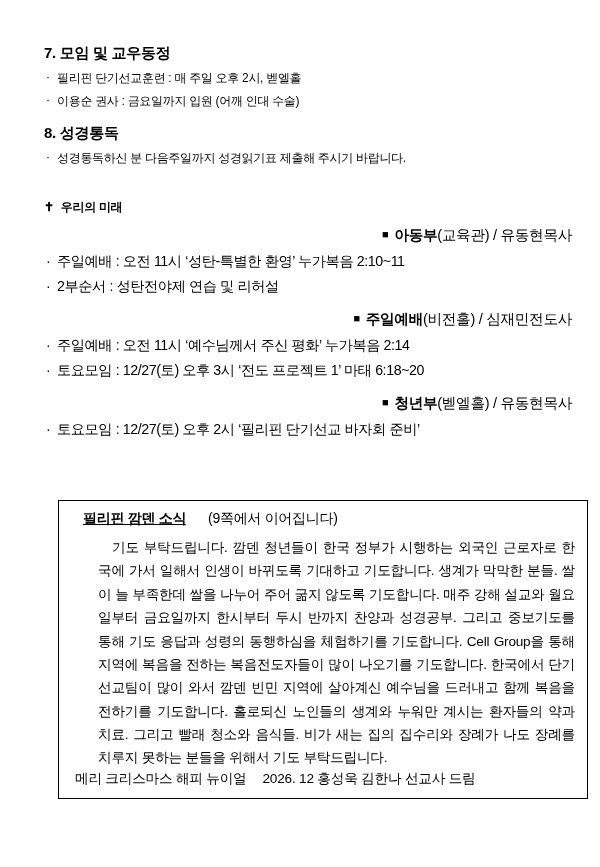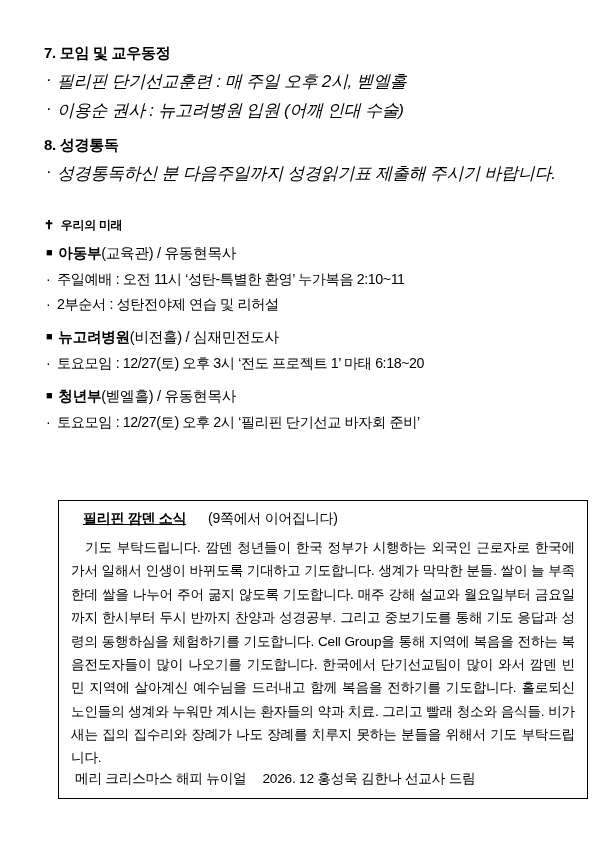--- a/index.html
+++ b/index.html
@@ -21,26 +21,25 @@
     padding: 44px 28px 17px 44px;
     box-sizing: border-box;
   }
   .sec-head {
     font-size: 15px;
     font-weight: bold;
     letter-spacing: -0.3px;
     margin: 0 0 7px 0;
   }
   .bullet-line {
-    font-size: 17px;
+    font-size: 12px;
     letter-spacing: -0.3px;
     margin: 0 0 6px 0;
     padding-left: 2px;
     white-space: nowrap;
-    font-style: italic;
   }
   .bullet-line .dot {
     display: inline-block;
     width: 11px;
     vertical-align: top;
   }
   .gap-s { height: 8px; }
   .gap-l { height: 26px; }
 
   .future-head {
@@ -53,20 +52,21 @@
     display: inline-block;
     margin-right: 7px;
     font-weight: bold;
   }
   .grp-head {
     font-size: 14.6px;
     font-weight: bold;
     letter-spacing: -0.3px;
     margin: 0 0 7px 0;
     padding-left: 2px;
+    text-align: right;
   }
   .grp-head .sq {
     display: inline-block;
     font-size: 11px;
     vertical-align: 2px;
     margin-right: 6px;
   }
   .grp-head .reg {
     font-weight: normal;
   }
@@ -105,20 +105,21 @@
     font-weight: normal;
     margin-left: 22px;
   }
   .news-body {
     font-size: 13.6px;
     line-height: 1.72;
     letter-spacing: -0.2px;
     text-align: justify;
     text-justify: inter-character;
     text-indent: 14px;
+    margin-left: 27px;
   }
   .news-foot {
     font-size: 13.6px;
     letter-spacing: -0.2px;
     margin-top: 0;
     padding-left: 4px;
     white-space: nowrap;
   }
   .news-foot .sp { display: inline-block; width: 16px; }
 </style>
@@ -126,21 +127,21 @@
 <body>
 
 <div class="page">
 
   <div>
     <div class="sec-head">7. 모임 및 교우동정</div>
     <div class="bullet-line">
       <span class="dot">·</span><span>필리핀 단기선교훈련 : 매 주일 오후 2시, 벧엘홀</span>
     </div>
     <div class="bullet-line">
-      <span class="dot">·</span><span>이용순 권사 : 뉴고려병원 입원 (어깨 인대 수술)</span>
+      <span class="dot">·</span><span>이용순 권사 : 금요일까지 입원 (어깨 인대 수술)</span>
     </div>
   </div>
 
   <div class="gap-s"></div>
 
   <div>
     <div class="sec-head">8. 성경통독</div>
     <div class="bullet-line">
       <span class="dot">·</span><span>성경통독하신 분 다음주일까지 성경읽기표 제출해 주시기 바랍니다.</span>
     </div>
@@ -162,21 +163,24 @@
       </div>
       <div class="sub-line">
         <span class="dot">·</span><span>2부순서 : 성탄전야제 연습 및 리허설</span>
       </div>
     </div>
 
     <div class="gap-s"></div>
 
     <div>
       <div class="grp-head">
-        <span class="sq">■</span><span>뉴고려병원</span><span class="reg">(비전홀) / 심재민전도사</span>
+        <span class="sq">■</span><span>주일예배</span><span class="reg">(비전홀) / 심재민전도사</span>
+      </div>
+      <div class="sub-line">
+        <span class="dot">·</span><span>주일예배 : 오전 11시 ‘예수님께서 주신 평화’ 누가복음 2:14</span>
       </div>
       <div class="sub-line">
         <span class="dot">·</span><span>토요모임 : 12/27(토) 오후 3시 ‘전도 프로젝트 1’ 마태 6:18~20</span>
       </div>
     </div>
 
     <div class="gap-s"></div>
 
     <div>
       <div class="grp-head">

